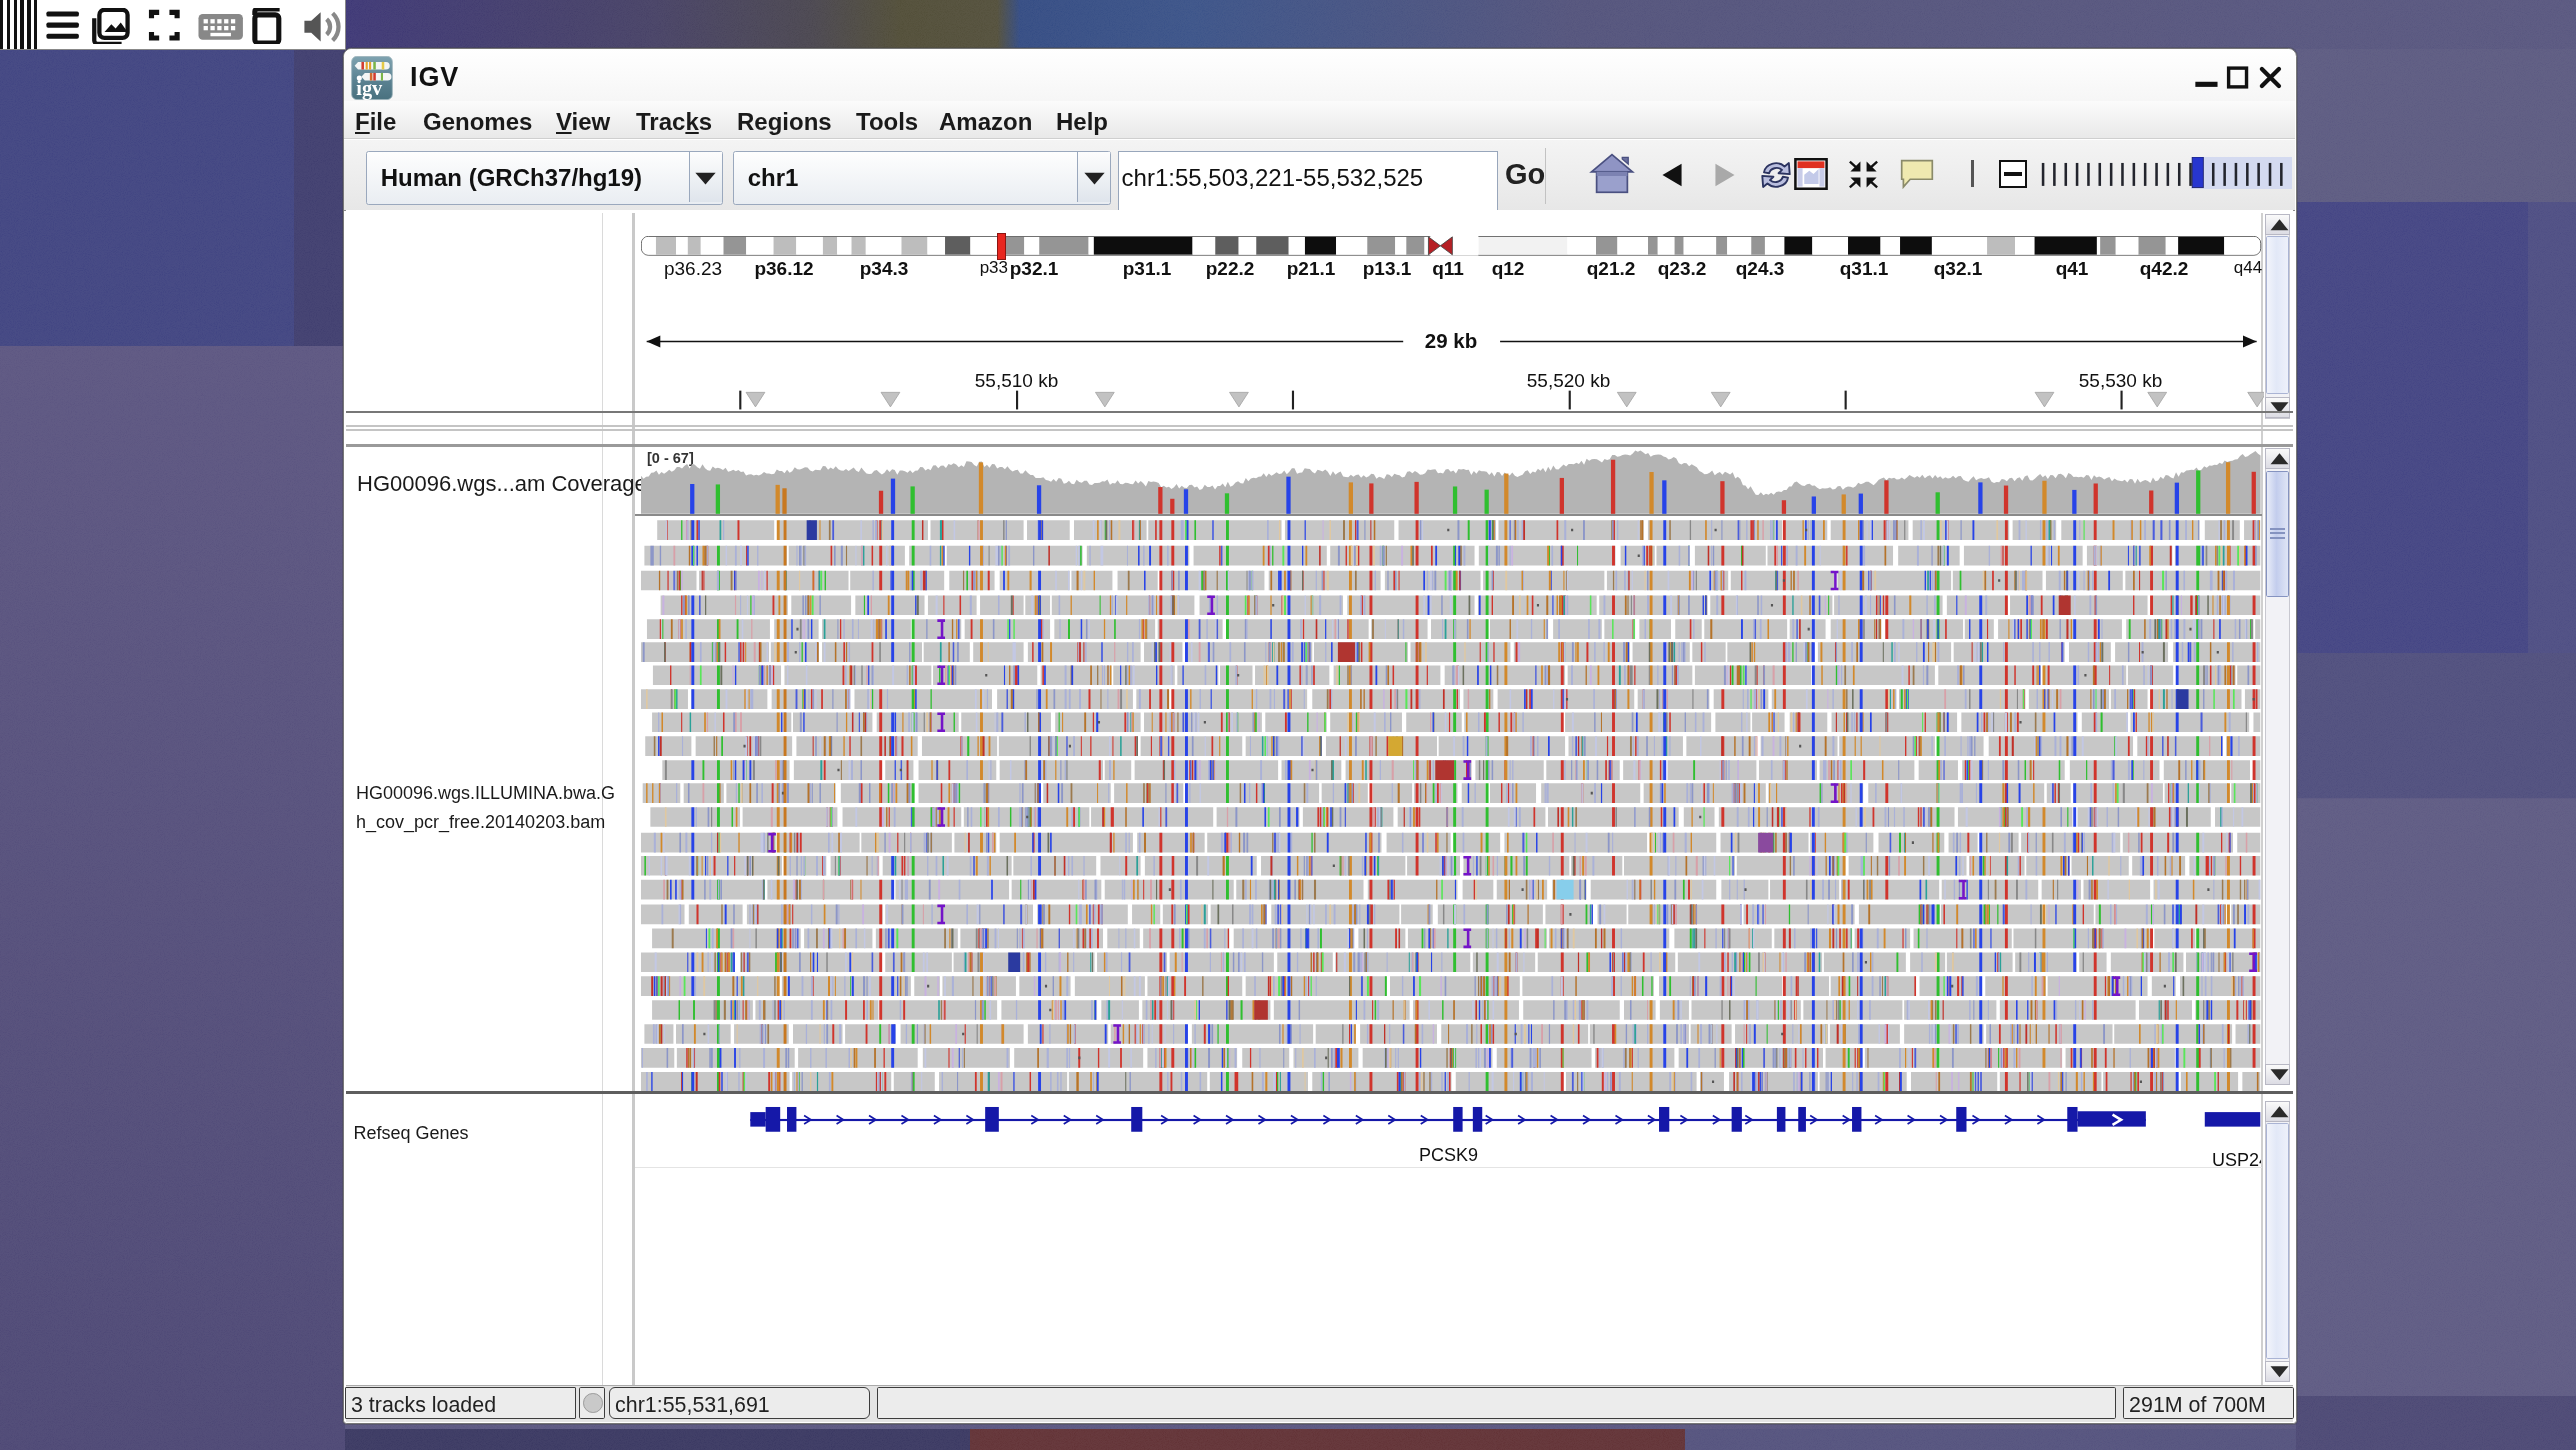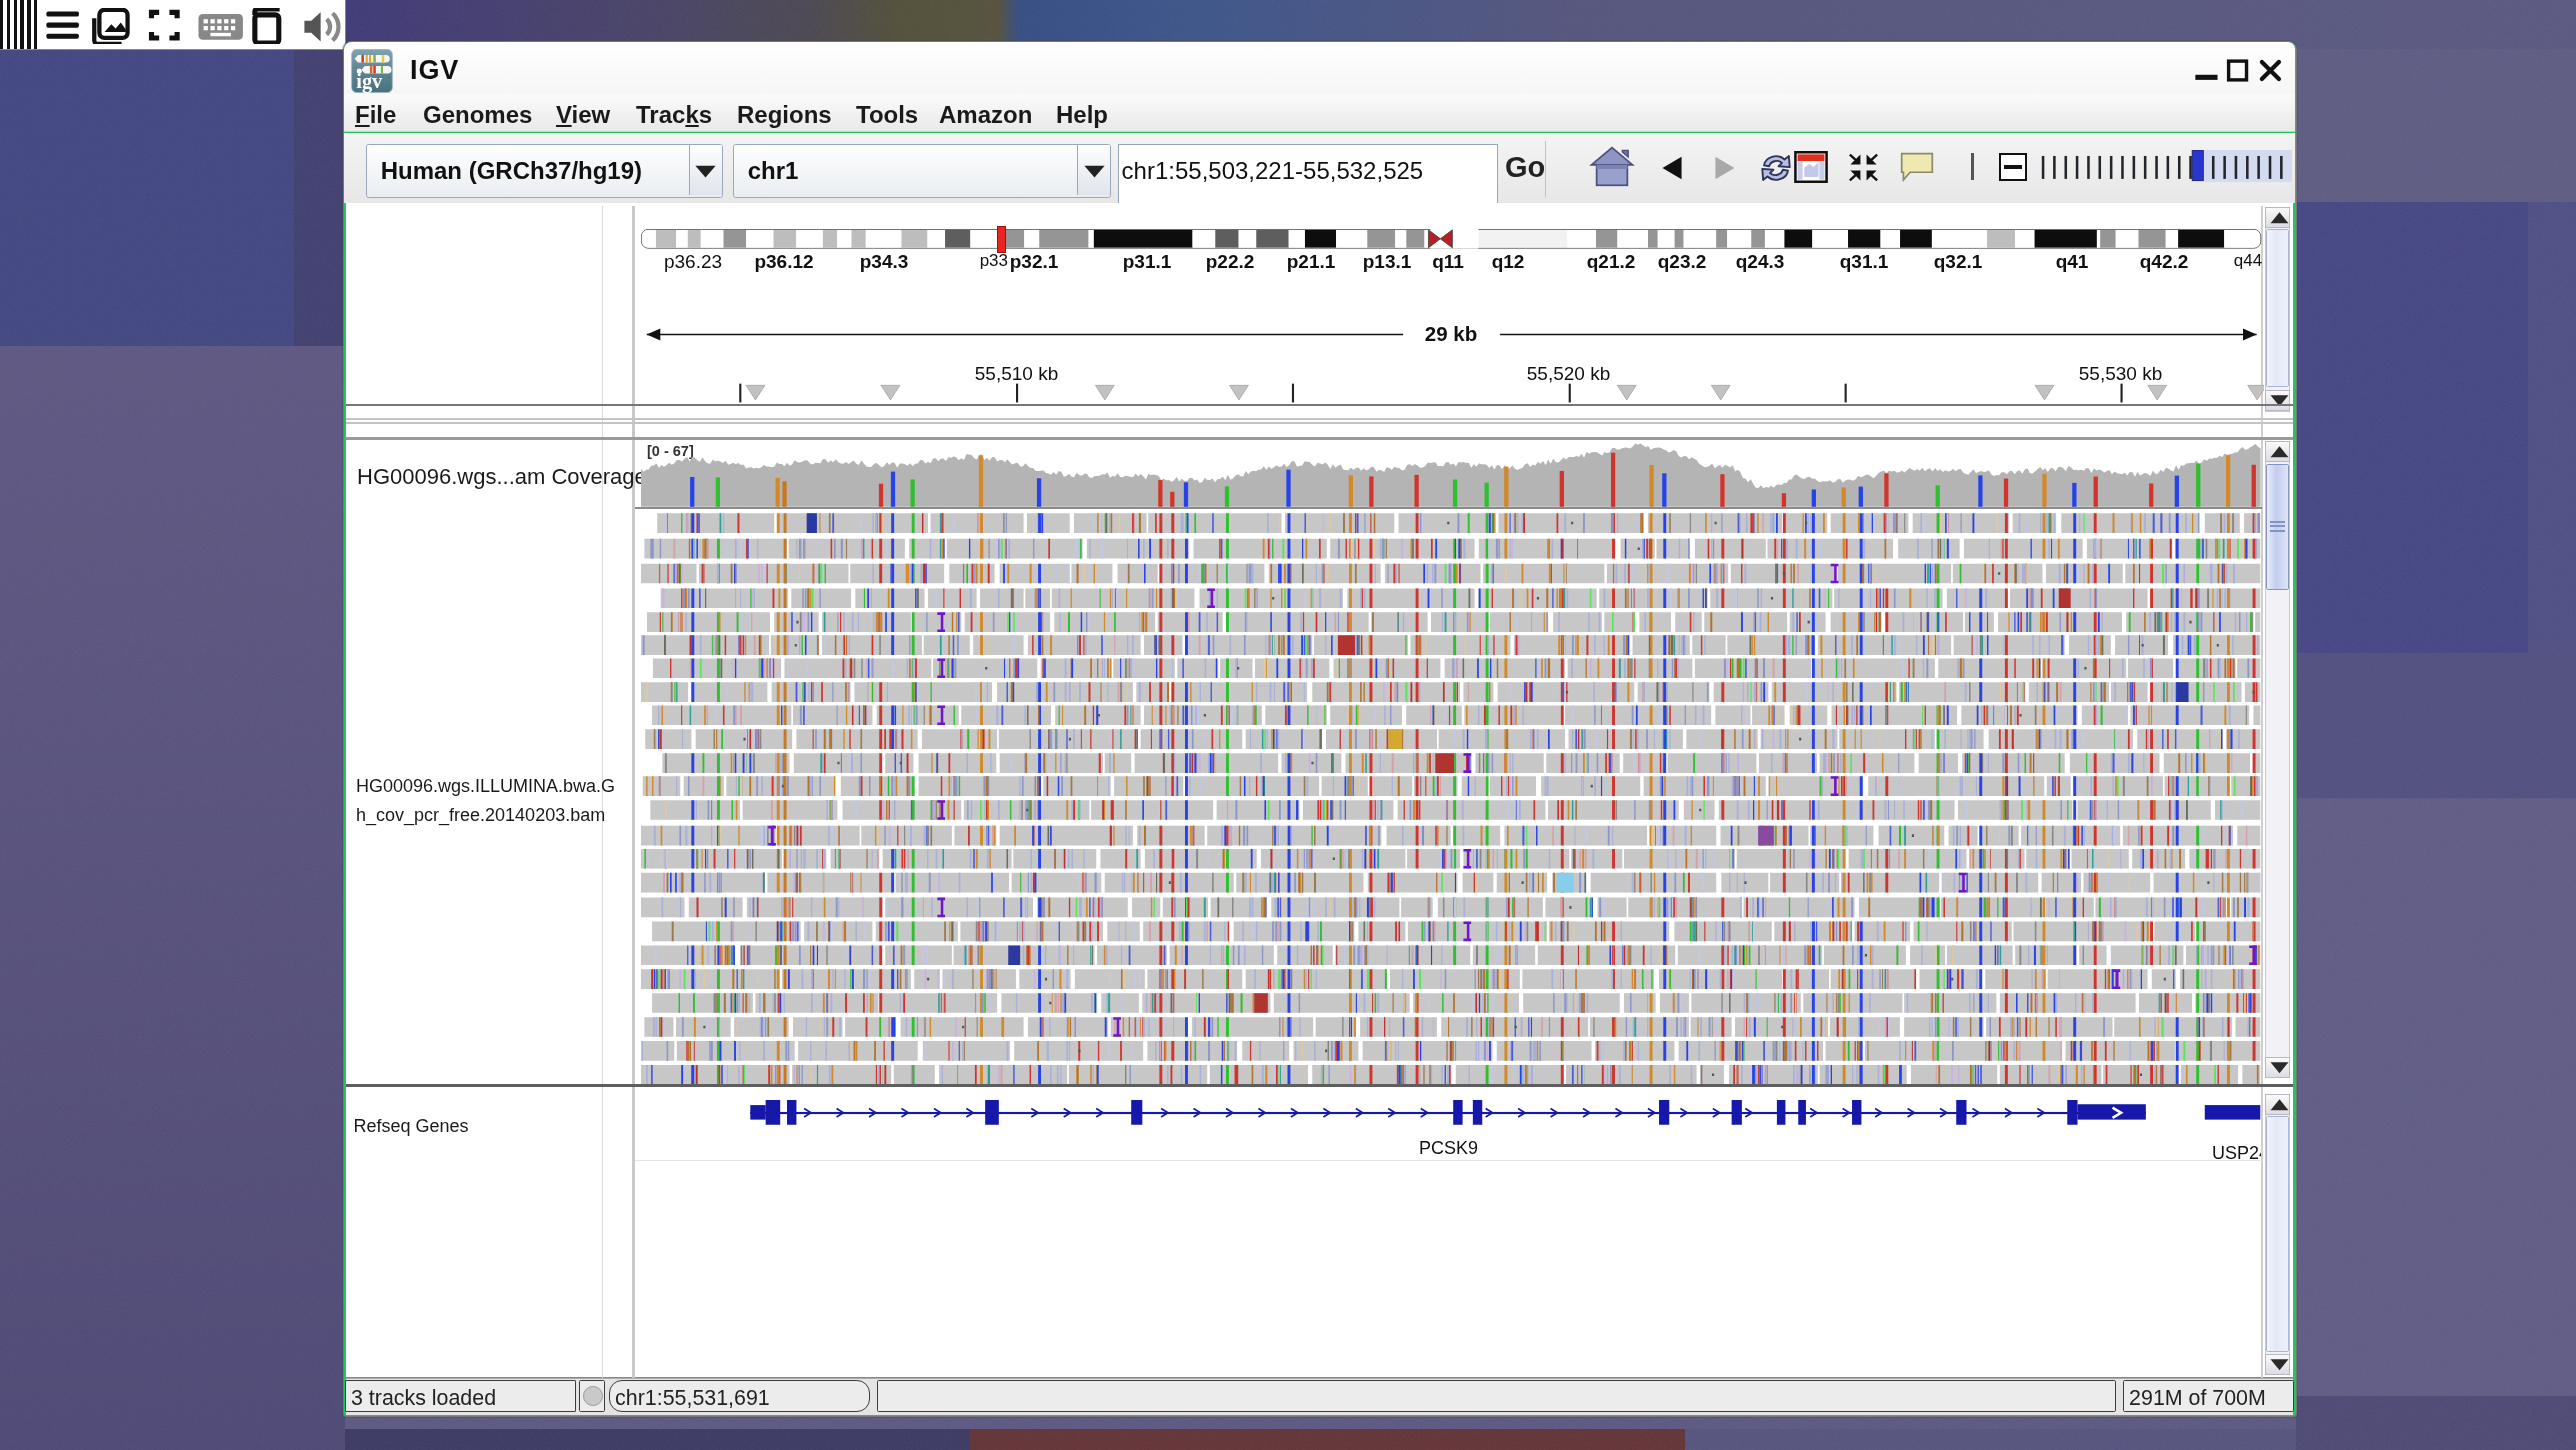--- a/index.html
+++ b/index.html
@@ -65,21 +65,21 @@
 <path d="M248 8 v-4 a3 3 0 0 1 3 -3 h26" fill="none" stroke="#111" stroke-width="6"></path>
 <rect x="248" y="8" width="28" height="33" rx="4" fill="none" stroke="#111" stroke-width="6"></rect>
 </g>
 <g>
 <path d="M306 15 h8 l11 -10 v34 l-11 -10 h-8 z" fill="#555"></path>
 <path d="M332 13 a 12 12 0 0 1 0 18" fill="none" stroke="#888" stroke-width="5"></path>
 <path d="M339 6 a 22 22 0 0 1 0 32" fill="none" stroke="#888" stroke-width="5"></path>
 </g>
 </svg>
 </div>
-<div class="abs" style="left:343px;top:41px;width:1954px;height:1376px;background:#22c55e;border:1.7px solid #787878;border-radius:8.5px 8.5px 3.4px 3.4px;box-shadow:0 0 0 0.9px #44444455;overflow:hidden">
+<div class="abs" style="left:343px;top:48px;width:1954px;height:1376px;background:#ffffff;border:1.7px solid #787878;border-radius:8.5px 8.5px 3.4px 3.4px;box-shadow:0 0 0 0.9px #44444455;overflow:hidden">
 <div class="abs" style="left:0;top:0;width:1951px;height:52px;background:linear-gradient(#ffffff,#f6f6f6);border-radius:6.8px 6.8px 0 0"></div>
 <svg class="abs" style="left:6.8px;top:6.8px" width="42" height="44" viewBox="0 0 49 52">
 <defs>
           <linearGradient id="igvg" x1="0" y1="0" x2="0" y2="1">
             <stop offset="0" stop-color="#7fa3b0"></stop>
             <stop offset="0.5" stop-color="#5d8494"></stop>
             <stop offset="1" stop-color="#49717f"></stop>
           </linearGradient>
         </defs>
 <rect x="0.5" y="0.5" width="48" height="51" rx="6" fill="url(#igvg)" stroke="#9ab2ba"></rect>
@@ -540,21 +540,21 @@
       <svg class="abs" style="left:1923px;top:1312px" width="25" height="21.4" viewBox="0 0 29 25">
         <path d="M14.5 19 L25 6 H4 Z" fill="#2a2a2a"></path>
       </svg>
       <div class="abs" style="left:1922px;top:1074px;width:23px;height:236px;background:linear-gradient(90deg,#f2f4fb,#e2e8f7 45%,#eef1fa);border:0.9px solid #aab4d4;border-radius:1.7px"></div>
 <div class="abs" style="left:1.7px;top:1336px;width:1947px;height:37px;background:#e4e4e4;border-top:0.9px solid #aaa"></div>
 <div class="abs" style="left:0.9px;top:1338px;width:231px;height:32px;background:#ececec;border:1.7px solid #3c3c3c;border-radius:1px">
         <div class="abs" style="left:5.1px;top:5.1px;font-size:21.4px;color:#222;white-space:nowrap">3 tracks loaded</div>
       </div>
 <div class="abs" style="left:235px;top:1338px;width:26px;height:32px;background:#ececec;border:1.7px solid #3c3c3c;border-radius:1.7px"></div>
 <div class="abs" style="left:239px;top:1344px;width:19.6px;height:19.6px;background:#c9c9c9;border:0.9px solid #9a9a9a;border-radius:50%"></div>
-<div class="abs" style="left:265px;top:1338px;width:261px;height:32px;background:#ececec;border:1.7px solid #3c3c3c;border-radius:13px">
+<div class="abs" style="left:265px;top:1338px;width:261px;height:32px;background:#ececec;border:1.7px solid #3c3c3c;border-radius:6px">
         <div class="abs" style="left:5.1px;top:5.1px;font-size:21.4px;color:#222;white-space:nowrap">chr1:55,531,691</div>
       </div>
 <div class="abs" style="left:533px;top:1338px;width:1239px;height:32px;background:#ececec;border:1.7px solid #3c3c3c;border-radius:1.7px"></div>
 <div class="abs" style="left:1779px;top:1338px;width:171px;height:32px;background:#ececec;border:1.7px solid #3c3c3c;border-radius:1.7px">
         <div class="abs" style="left:5.1px;top:5.1px;font-size:21.4px;color:#222;white-space:nowrap">291M of 700M</div>
       </div>
 </div>
 </div>
 
 </body></html>

